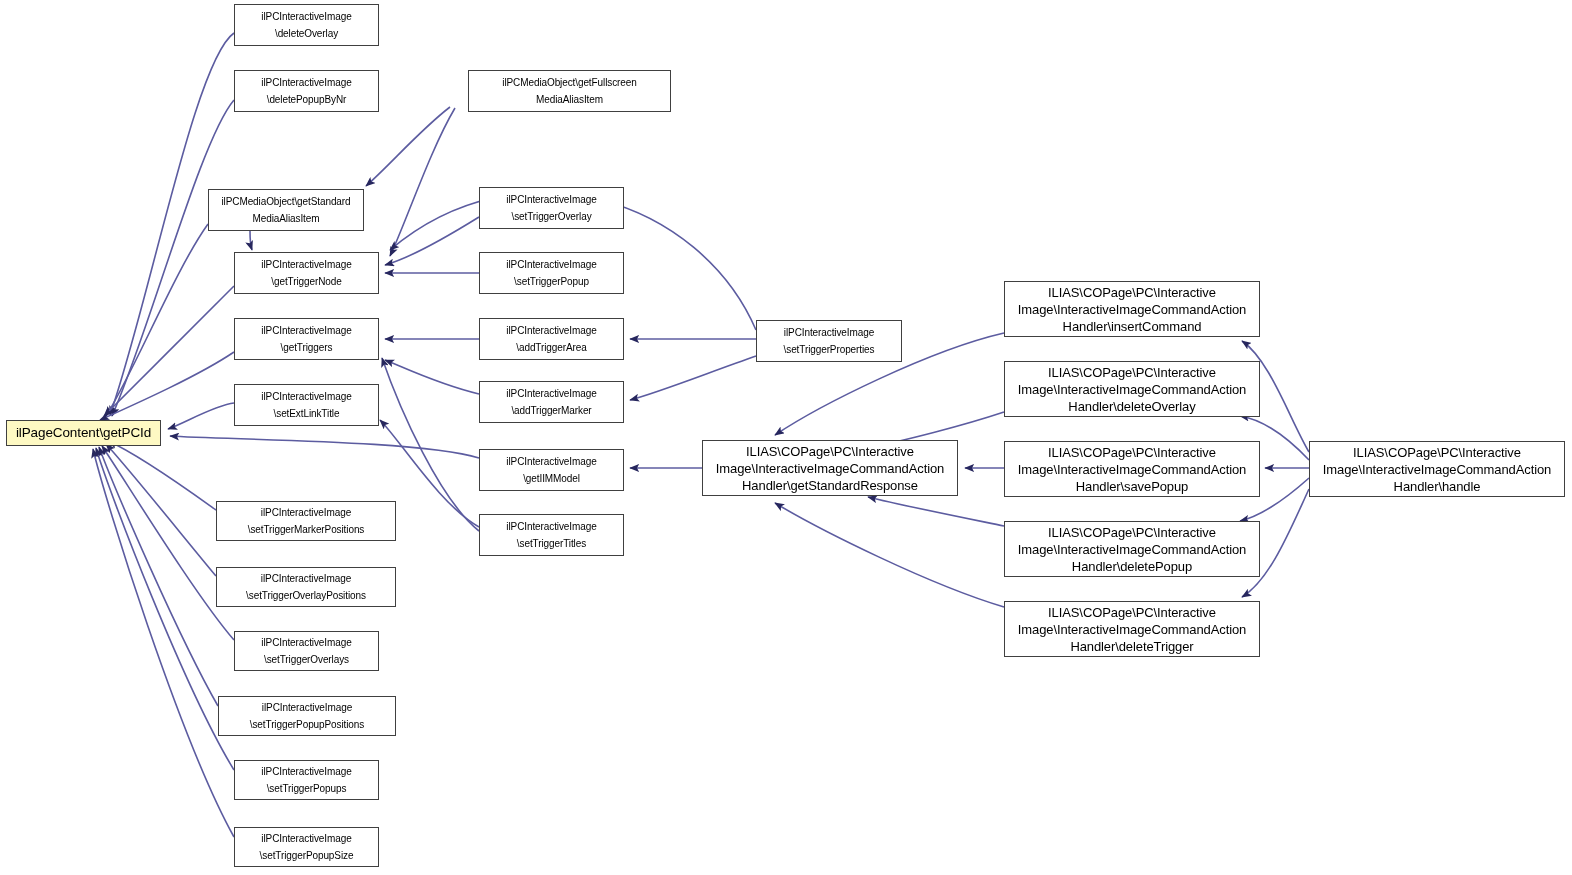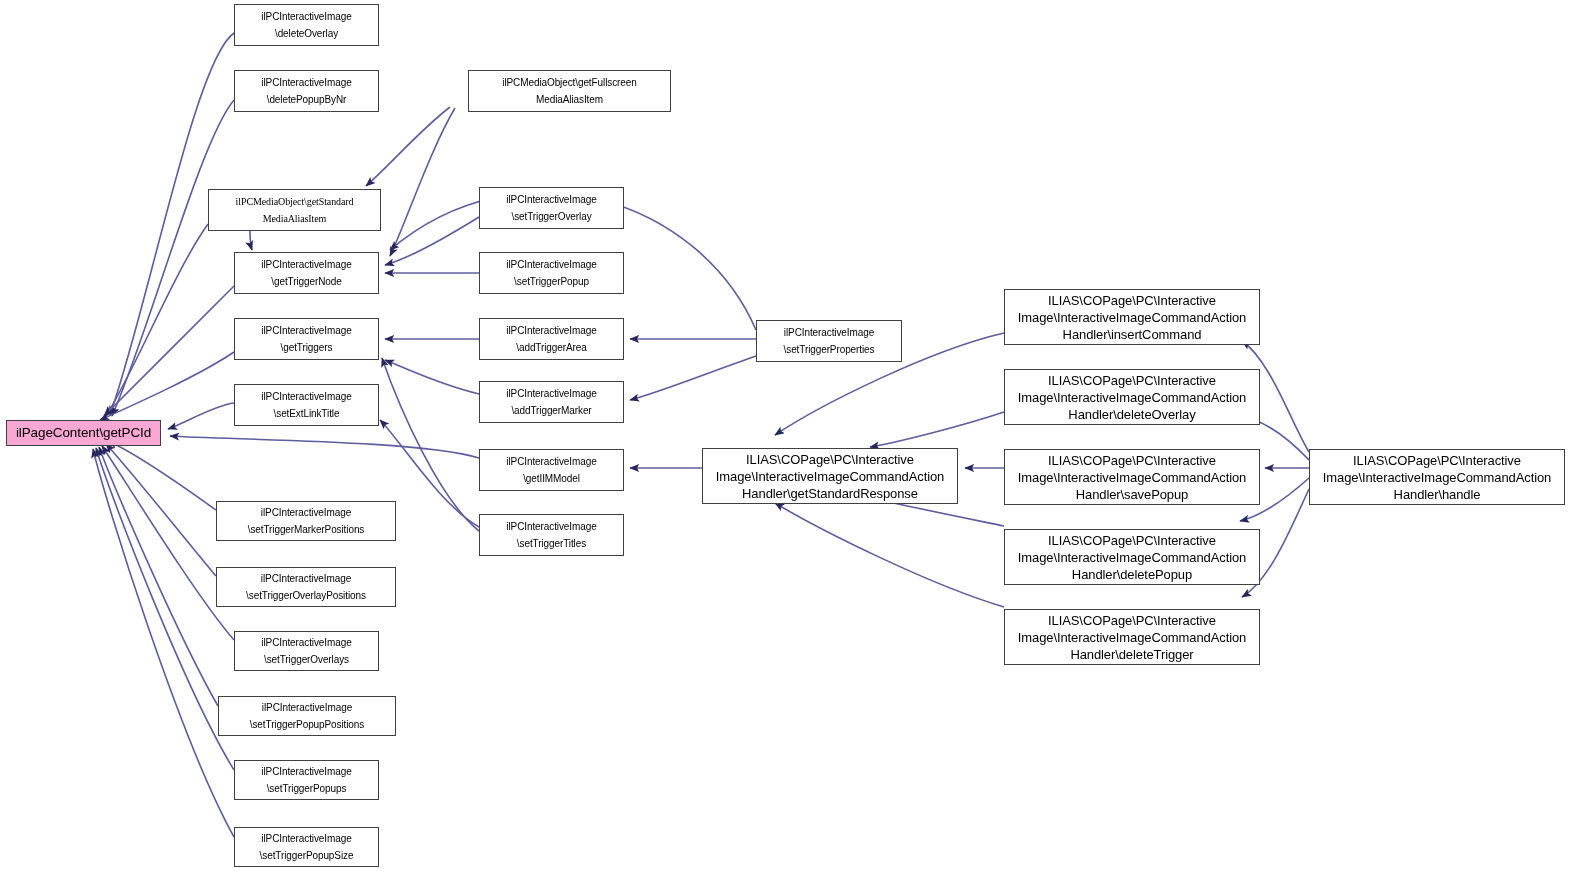--- a/index.html
+++ b/index.html
@@ -18,25 +18,25 @@
     justify-content:center;
     text-align:center;
     font-size:10px;
     line-height:17.5px;
     white-space:pre-line;
     letter-spacing:-0.1px;
     overflow:hidden;
     padding:0 3px;
   }
   .node.root{
-    background:#f9a8d4;
+    background:#fef9c3;
     border:1px solid #404040;
     font-size:13.5px;
   }
-  .node.wide{font-size:13px;line-height:17px;margin-top:8px;}
+  .node.wide{font-size:13px;line-height:17px;}
 </style>
 </head>
 <body>
 
 <div id="canvas">
   <svg id="edges" viewBox="0 0 1572 875" xmlns="http://www.w3.org/2000/svg">
     <defs>
       <marker id="ah" markerWidth="10" markerHeight="8" refX="9.2" refY="4" orient="auto" markerUnits="userSpaceOnUse">
         <path d="M0,0 L10,4 L0,8 L2.2,4 z" fill="#27275e"></path>
       </marker>
@@ -81,21 +81,21 @@
       </g>
   </svg>
   <div id="node-layer">
       <div class="node root" style="left: 6px; top: 420px; width: 155px; height: 26px;">ilPageContent\getPCId</div>
       <div class="node" style="left: 234px; top: 4px; width: 145px; height: 42px;">ilPCInteractiveImage
 \deleteOverlay</div>
       <div class="node" style="left: 234px; top: 70px; width: 145px; height: 42px;">ilPCInteractiveImage
 \deletePopupByNr</div>
       <div class="node" style="left: 468px; top: 70px; width: 203px; height: 42px;">ilPCMediaObject\getFullscreen
 MediaAliasItem</div>
-      <div class="node" style="left: 208px; top: 189px; width: 173px; height: 42px; font-family: Liberation Serif, serif;">ilPCMediaObject\getStandard
+      <div class="node" style="left: 208px; top: 189px; width: 156px; height: 42px;">ilPCMediaObject\getStandard
 MediaAliasItem</div>
       <div class="node" style="left: 479px; top: 187px; width: 145px; height: 42px;">ilPCInteractiveImage
 \setTriggerOverlay</div>
       <div class="node" style="left: 234px; top: 252px; width: 145px; height: 42px;">ilPCInteractiveImage
 \getTriggerNode</div>
       <div class="node" style="left: 479px; top: 252px; width: 145px; height: 42px;">ilPCInteractiveImage
 \setTriggerPopup</div>
       <div class="node" style="left: 234px; top: 318px; width: 145px; height: 42px;">ilPCInteractiveImage
 \getTriggers</div>
       <div class="node" style="left: 479px; top: 318px; width: 145px; height: 42px;">ilPCInteractiveImage

